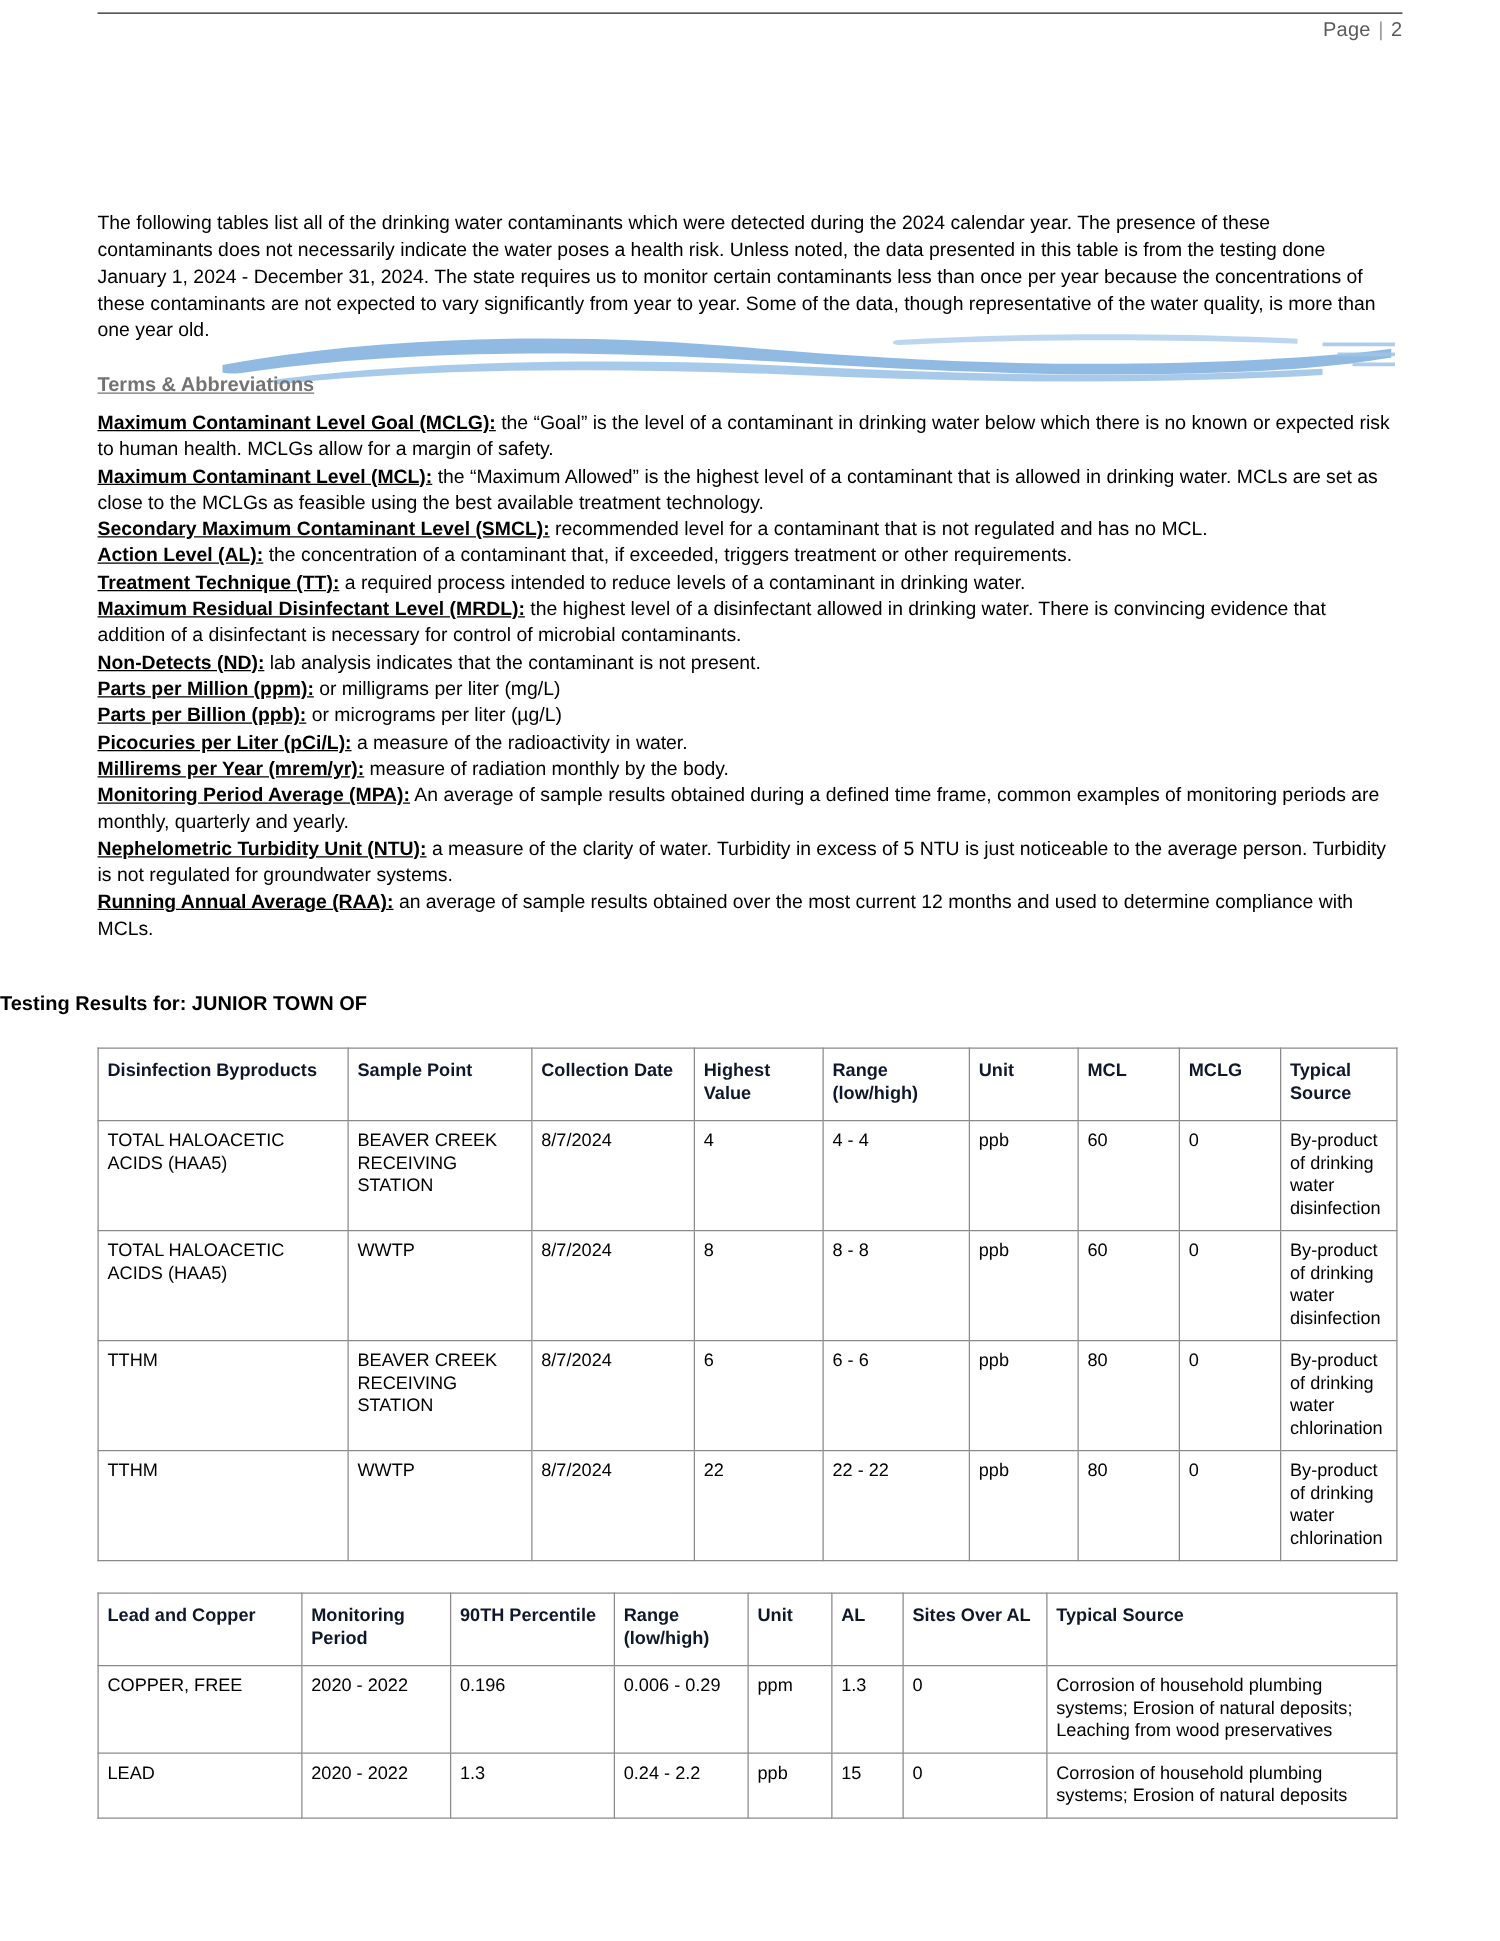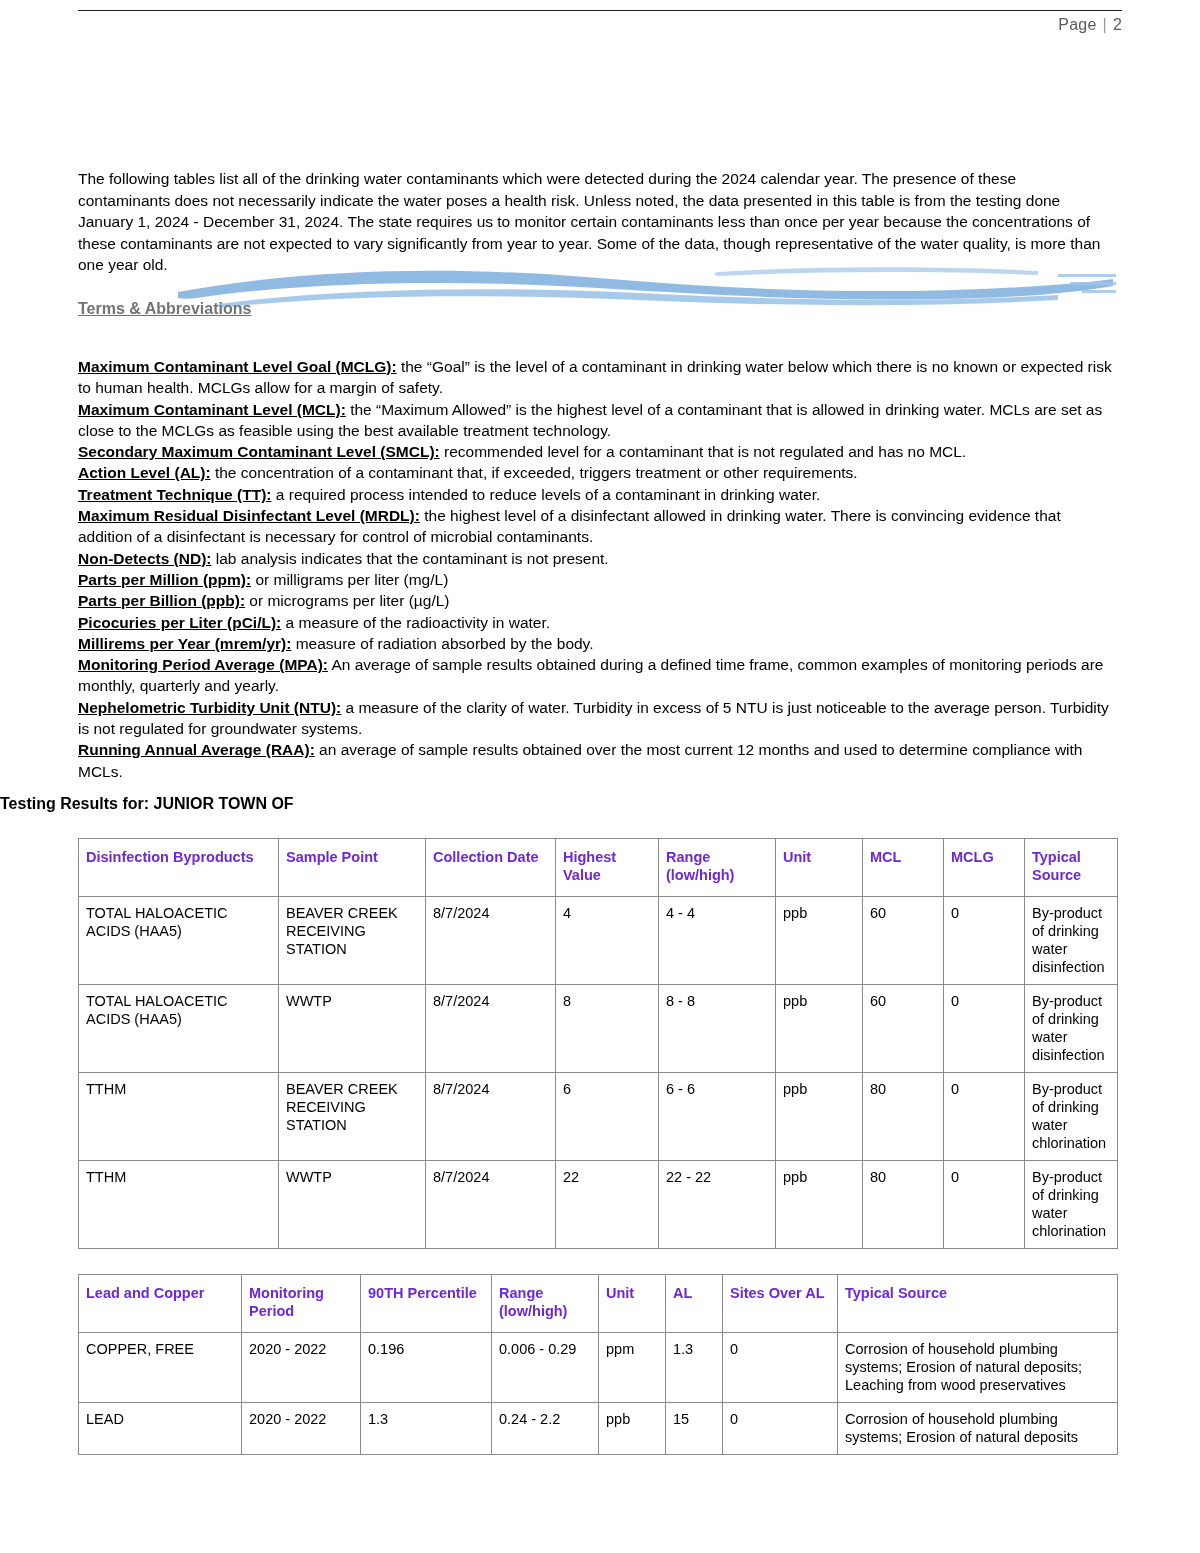--- a/index.html
+++ b/index.html
@@ -71,21 +71,21 @@
     top: 300px;
     font-size: 16px;
     font-weight: bold;
     color: #737373;
     text-decoration: underline;
   }
   
   .terms {
     position: absolute;
     left: 78px;
-    top: 356px;
+    top: 328px;
     width: 1040px;
     font-size: 15.5px;
     line-height: 21.3px;
   }
   .terms .term-line {
     margin: 0;
   }
   .terms b {
     font-weight: bold;
     text-decoration: underline;
@@ -108,21 +108,21 @@
   }
   table td, table th {
     border: 1px solid #8a8a8a;
     padding: 5px 7px;
     vertical-align: top;
     text-align: left;
     line-height: 18px;
   }
   table th {
     font-weight: bold;
-    color: #6d28d9;
+    color: #0f172a;
     padding-top: 9px;
     padding-bottom: 12px;
   }
   table td {
     padding-top: 7px;
     padding-bottom: 8px;
   }
   .table1-wrap {
     position: absolute;
     left: 78px;
@@ -164,21 +164,21 @@
     <span class="term-line"><b>Maximum Contaminant Level Goal (MCLG):</b><span> the “Goal” is the level of a contaminant in drinking water below which there is no known or expected risk to human health.  MCLGs allow for a margin of safety.</span></span><br>
     <span class="term-line"><b>Maximum Contaminant Level (MCL):</b><span> the “Maximum Allowed”  is the highest level of a contaminant that is allowed in drinking water.  MCLs are set as close to the MCLGs as feasible using the best available treatment technology.</span></span><br>
     <span class="term-line"><b>Secondary Maximum Contaminant Level (SMCL):</b><span>  recommended level for a contaminant that is not regulated and has no MCL.</span></span><br>
     <span class="term-line"><b>Action Level (AL):</b><span> the concentration of a contaminant that, if exceeded, triggers treatment or other requirements.</span></span><br>
     <span class="term-line"><b>Treatment Technique (TT):</b><span> a required process intended to reduce levels of a contaminant in drinking water.</span></span><br>
     <span class="term-line"><b>Maximum Residual Disinfectant Level (MRDL):</b><span> the highest level of a disinfectant allowed in drinking water. There is convincing evidence that addition of a disinfectant is necessary for control of microbial contaminants.</span></span><br>
     <span class="term-line"><b>Non-Detects (ND):</b><span> lab analysis indicates that the contaminant is not present.</span></span><br>
     <span class="term-line"><b>Parts per Million (ppm):</b><span> or milligrams per liter (mg/L)</span></span><br>
     <span class="term-line"><b>Parts per Billion (ppb):</b><span> or micrograms per liter (µg/L)</span></span><br>
     <span class="term-line"><b>Picocuries per Liter (pCi/L):</b><span> a measure of the radioactivity in water.</span></span><br>
-    <span class="term-line"><b>Millirems per Year (mrem/yr):</b><span> measure of radiation absorbed by the body.</span></span><br>
+    <span class="term-line"><b>Millirems per Year (mrem/yr):</b><span> measure of radiation monthly by the body.</span></span><br>
     <span class="term-line"><b>Monitoring Period Average (MPA):</b><span> An average of sample results obtained during a defined time frame, common examples of monitoring periods are monthly, quarterly and yearly.</span></span><br>
     <span class="term-line"><b>Nephelometric Turbidity Unit (NTU):</b><span> a measure of the clarity of water.  Turbidity in excess of 5 NTU is just noticeable to the average person.  Turbidity is not regulated for groundwater systems.</span></span><br>
     <span class="term-line"><b>Running Annual Average (RAA):</b><span>  an average of sample results obtained over the most current 12 months and used to determine compliance with MCLs.</span></span><br>
   </div>
 
   <div class="results-title">Testing Results for: JUNIOR TOWN OF</div>
 
   <div class="table1-wrap">
     <table>
       <thead>

